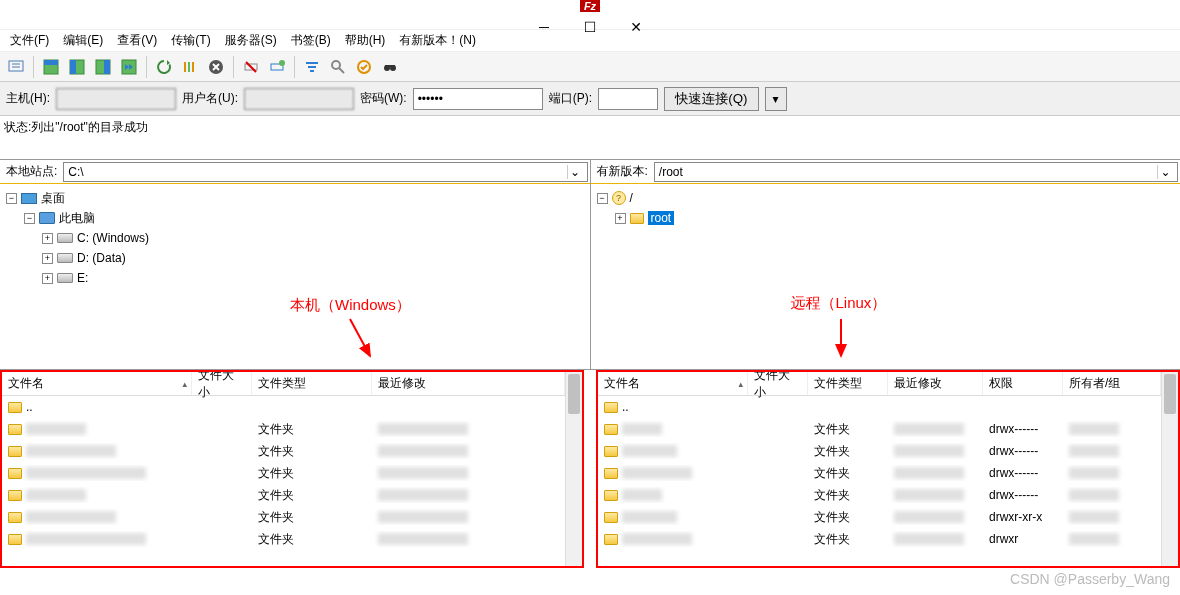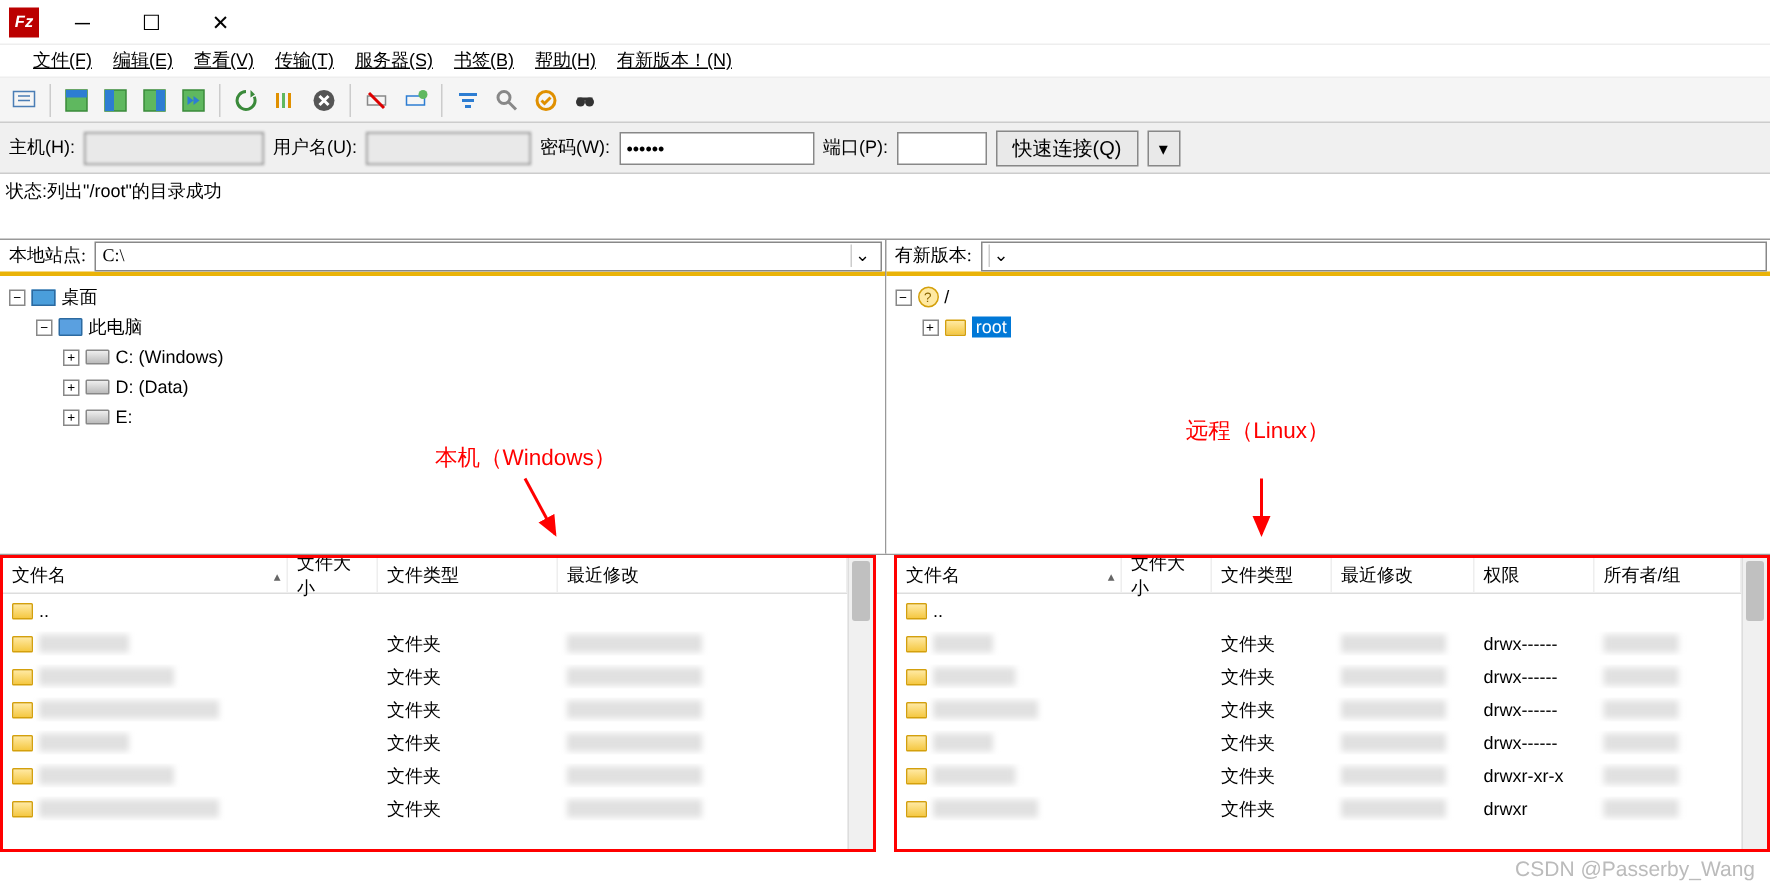--- a/index.html
+++ b/index.html
@@ -1,38 +1,38 @@
 <!DOCTYPE html>
 <html><head>
 <meta charset="utf-8">
 <style>
 * { box-sizing: border-box; margin: 0; padding: 0; }
 body { font-family: "Microsoft YaHei", "Segoe UI", Tahoma, sans-serif; font-size: 12px; color: #000; background: #fff; width: 1180px; height: 595px; overflow: hidden; position: relative; }
-.titlebar { height: 30px; display: flex; align-items: center; background: #fff; border-bottom: 1px solid #eee; }
+.titlebar { height: 30px; display: flex; align-items: center; background: #fff; border-bottom: 1px solid #eee; flex-direction: column; }
 .titlebar .app-icon { width: 20px; height: 20px; background: #b00; color: #fff; display: flex; align-items: center; justify-content: center; font-weight: bold; font-size: 11px; margin: 0 6px; font-style: italic; }
 .titlebar .title { flex: 1; font-size: 12px; padding-left: 4px; }
 .titlebar .blurred { display: inline-block; width: 140px; height: 14px; background: #e8e8e8; filter: blur(2px); margin: 0 4px; vertical-align: middle; }
 .win-controls { display: flex; }
 .win-controls div { width: 46px; height: 30px; display: flex; align-items: center; justify-content: center; font-size: 14px; cursor: pointer; }
-.menubar { height: 22px; display: flex; align-items: flex-end; padding: 0 16px; gap: 2px; border-bottom: 1px solid #eee; text-decoration: underline; }
+.menubar { height: 22px; display: flex; align-items: flex-end; padding: 0 4px; gap: 2px; border-bottom: 1px solid #eee; }
 .menubar span { padding: 2px 6px; cursor: pointer; }
 .toolbar { height: 30px; display: flex; align-items: center; padding: 2px 4px; gap: 2px; background: #f5f5f5; border-bottom: 1px solid #ccc; }
 .toolbar .tbtn { width: 24px; height: 24px; display: flex; align-items: center; justify-content: center; border: 1px solid transparent; cursor: pointer; border-radius: 2px; }
 .toolbar .sep { width: 1px; height: 22px; background: #ccc; margin: 0 3px; }
 .quickconnect { height: 34px; display: flex; align-items: center; padding: 4px 6px; gap: 6px; border-bottom: 1px solid #ccc; background: #f0f0f0; }
 .quickconnect label { white-space: nowrap; }
 .quickconnect input { height: 22px; border: 1px solid #888; padding: 2px 4px; background: #fff; font-size: 12px; }
 .quickconnect .blur-input { background: #e9e9e9; filter: blur(1px); }
 .qc-btn { height: 24px; padding: 2px 10px; border: 1px solid #888; background: #e9e9e9; cursor: pointer; }
 .qc-dd { width: 22px; height: 24px; border: 1px solid #888; background: #e9e9e9; display: flex; align-items: center; justify-content: center; cursor: pointer; }
 .log { height: 44px; border-bottom: 1px solid #999; overflow-y: scroll; padding: 2px 4px; font-size: 12px; line-height: 1.5; background: #fff; }
 .panes { display: flex; height: 210px; border-bottom: 1px solid #999; }
 .pane { flex: 1; display: flex; flex-direction: column; border-right: 1px solid #999; }
 .pane:last-child { border-right: none; }
-.pane-header { height: 24px; display: flex; align-items: center; border-bottom: 3px solid #eab308; font-family: Liberation Serif, serif; }
+.pane-header { height: 24px; display: flex; align-items: center; border-bottom: 1px solid #eab308; }
 .pane-header label { padding: 0 6px; white-space: nowrap; }
 .pane-header .combo { flex: 1; height: 20px; border: 1px solid #888; display: flex; align-items: center; padding: 0 4px; background: #fff; margin-right: 2px; }
 .pane-header .combo-arrow { width: 16px; text-align: center; border-left: 1px solid #ccc; cursor: pointer; }
 .tree { flex: 1; padding: 4px 6px; overflow: auto; position: relative; background: #fff; }
 .tree-node { display: flex; align-items: center; height: 20px; gap: 4px; }
 .tree-toggle { width: 11px; height: 11px; border: 1px solid #888; display: flex; align-items: center; justify-content: center; font-size: 9px; line-height: 1; cursor: pointer; background: #fff; }
 .tree-icon { width: 16px; height: 14px; display: inline-flex; align-items: center; justify-content: center; }
 .ind1 { margin-left: 18px; }
 .ind2 { margin-left: 36px; }
 .selected-node { background: #0078d7; color: #fff; padding: 0 3px; }
@@ -240,35 +240,36 @@
           </defs>
           <line x1="20" y1="5" x2="40" y2="42" stroke="#f00" stroke-width="2" marker-end="url(#ah1)"></line>
         </svg>
     </div>
   </div>
 
   <div class="pane">
     <div class="pane-header">
       <label>有新版本:</label>
       <div class="combo">
+        <span style="flex:1">/root</span>
         <span class="combo-arrow">⌄</span>
       </div>
     </div>
     <div class="tree">
       <div class="tree-node">
           <span class="tree-toggle">−</span>
           <span class="unknown-icon">?</span>
           <span>/</span>
         </div>
       <div class="tree-node ind1">
           <span class="tree-toggle">+</span>
           <span class="folder-icon"></span>
           <span class="selected-node">root</span>
         </div>
-      <div class="annotation" style="top:94px;left:200px">远程（Linux）</div>
+      <div class="annotation" style="top:110px;left:200px">远程（Linux）</div>
       <svg class="arrow-svg" style="top:130px;left:220px" width="60" height="50">
           <defs>
             <marker id="ah2" markerWidth="8" markerHeight="8" refX="6" refY="3" orient="auto">
               <path d="M0,0 L7,3 L0,6 Z" fill="#f00"></path>
             </marker>
           </defs>
           <line x1="30" y1="5" x2="30" y2="42" stroke="#f00" stroke-width="2" marker-end="url(#ah2)"></line>
         </svg>
     </div>
   </div>

